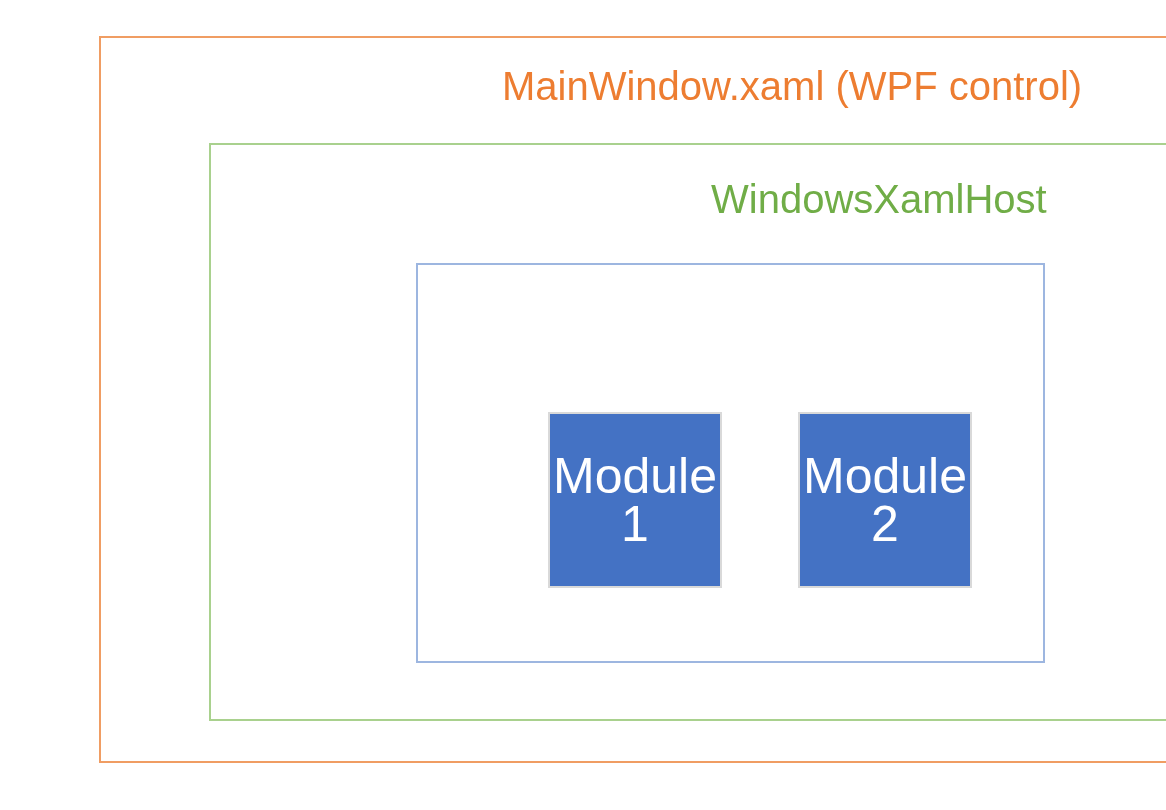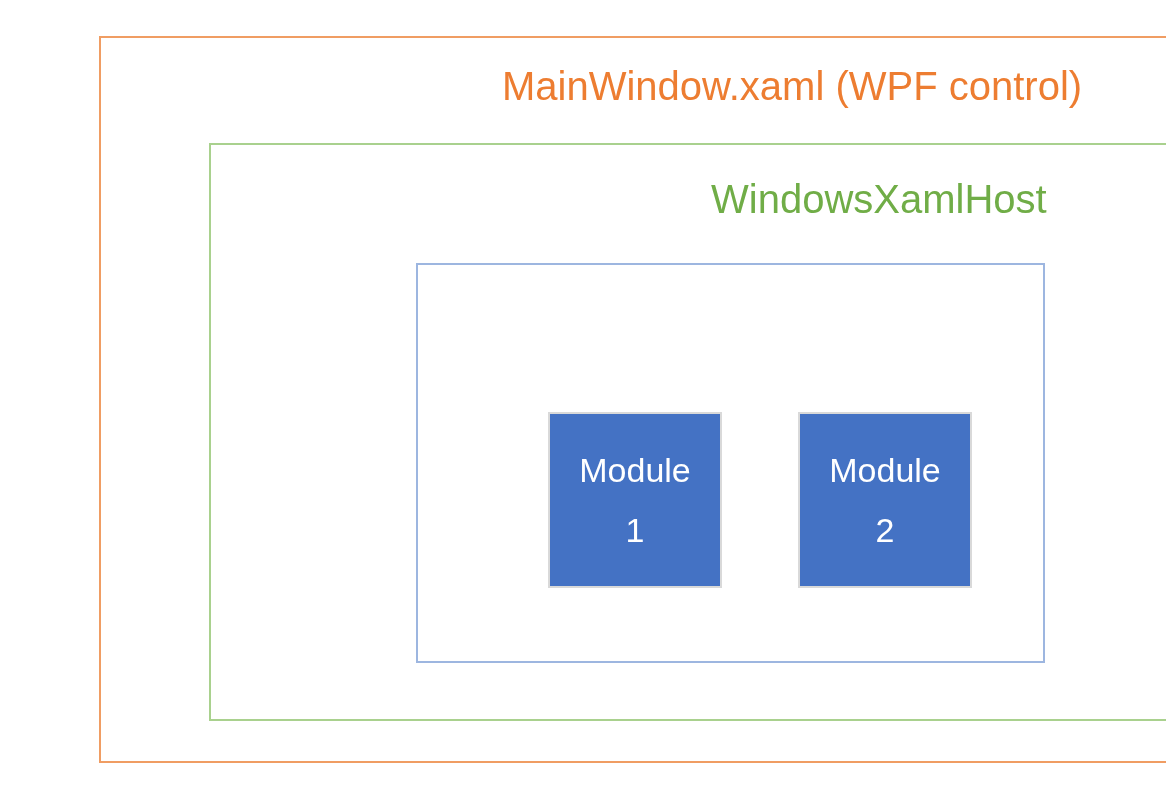--- a/index.html
+++ b/index.html
@@ -44,22 +44,22 @@
     top: 147px;
     border: 2px solid;
     display: flex;
     align-items: center;
     justify-content: center;
     text-align: center;
   }
   .module-box.m1 { left: 130px; }
   .module-box.m2 { left: 380px; }
   .module-text {
-    font-size: 34px;
-    line-height: 60px;
+    font-size: 50px;
+    line-height: 48px;
     white-space: pre-line;
     text-align: center;
   }
 </style>
 </head>
 <body>
 
 <div class="canvas" style="background: rgb(255, 255, 255);">
 
   <div class="box outer-box" style="border-color: rgb(240, 157, 99);">

